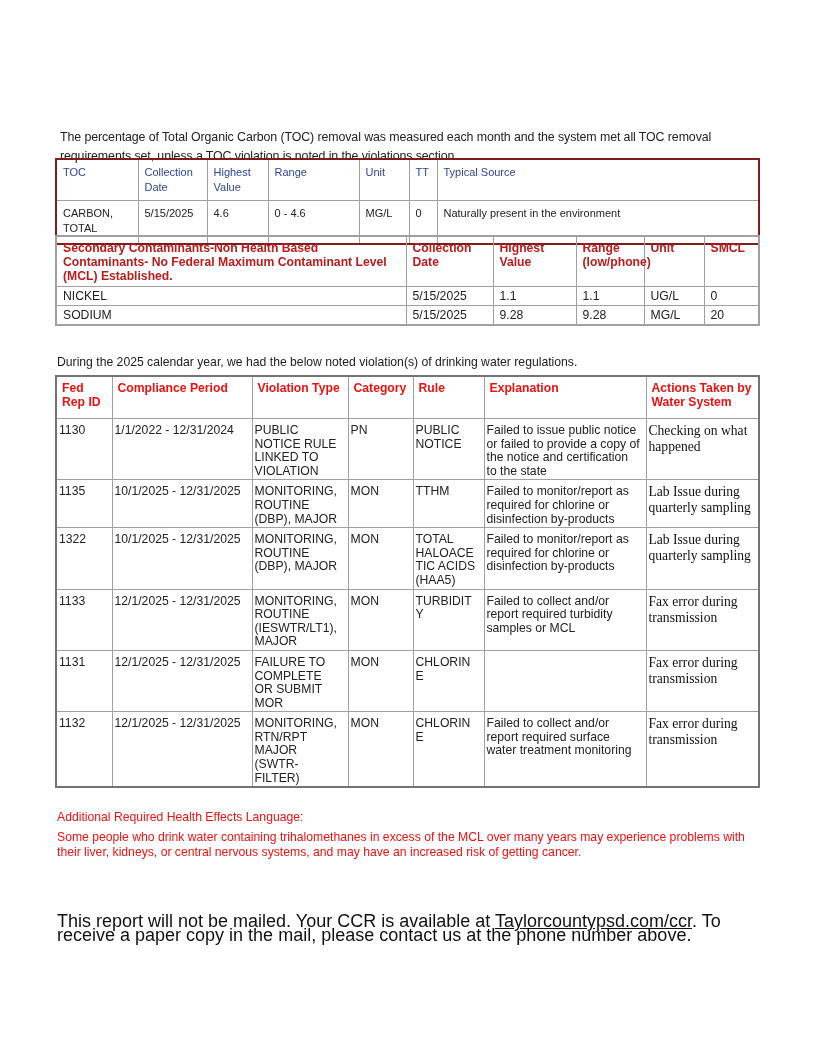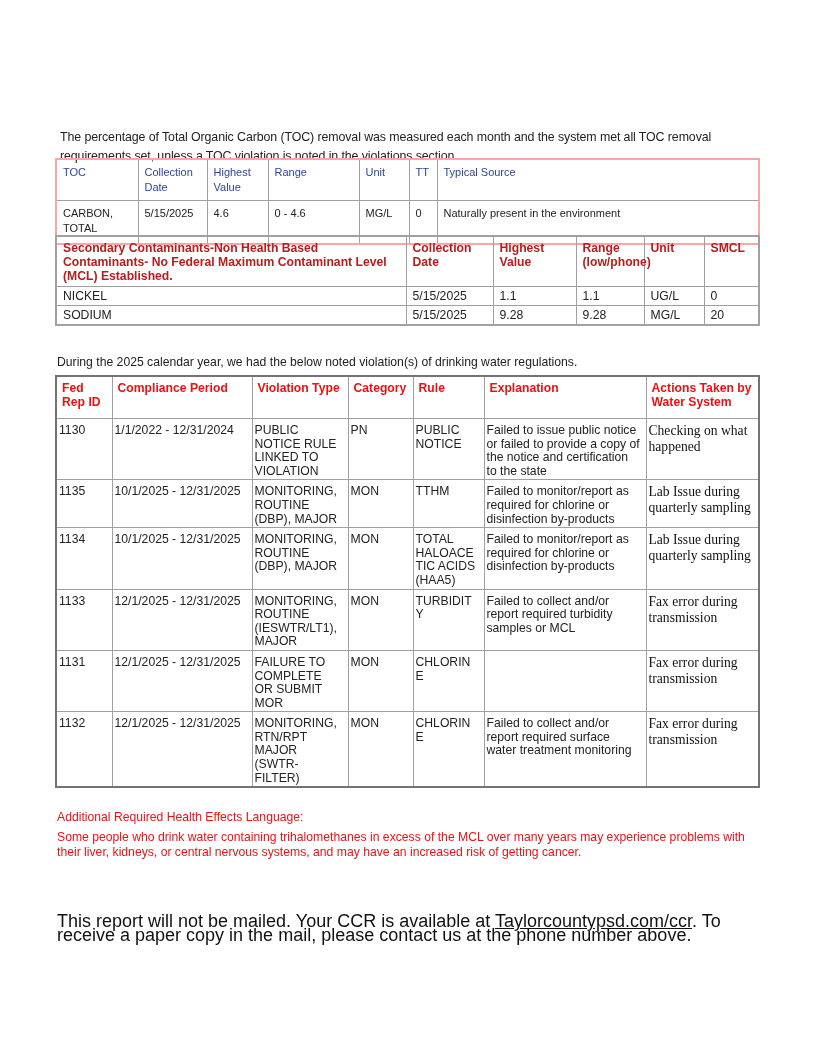--- a/index.html
+++ b/index.html
@@ -2,21 +2,21 @@
 <html><head>
 <meta charset="utf-8">
 <style>
   html, body { margin:0; padding:0; background:#ffffff; }
   body { width:816px; height:1056px; position:relative; overflow:hidden; color:#000; }
   .page { position:absolute; left:0; top:0; width:816px; height:1016px; }
   .intro { position:absolute; left:60px; top:128px; width:700px; font-family:"Liberation Sans", sans-serif; font-size:12.4px; line-height:19px; color:#222; letter-spacing:-0.1px; }
   table { border-collapse:collapse; position:absolute; table-layout:fixed; }
   td, th { border:1px solid #a0a0a0; vertical-align:top; text-align:left; padding:2px 5px; }
   
-  .toc { left:55px; top:158px; width:705px; font-family:"Liberation Sans", sans-serif; font-size:11px; line-height:15px; border:2px solid #fca5a5; }
+  .toc { left:55px; top:158px; width:705px; font-family:"Liberation Sans", sans-serif; font-size:11px; line-height:15px; border:2px solid #7f1d1d; }
   .toc th { color:#2e4599; font-weight:normal; padding:5px 6px 2px 6px; height:33px; }
   .toc td { color:#222; padding:5px 6px 2px 6px; height:35px; }
   
   .sec { left:55px; top:235px; width:705px; font-family:"Liberation Sans", sans-serif; font-size:12.2px; line-height:14px; border:2px solid #a0a0a0; }
   .sec th { color:#b91c1c; font-weight:bold; padding:4px 6px 3px 6px; }
   .sec td { color:#222; padding:2px 6px 1px 6px; height:15px; }
   .sentence { position:absolute; left:57px; top:355px; font-family:"Liberation Sans", sans-serif; font-size:12.2px; color:#222; }
   
   .vio { left:55px; top:375px; width:705px; font-family:"Liberation Sans", sans-serif; font-size:12.2px; line-height:13.6px; border:2px solid #737373; }
   .vio th { color:#ee1111; font-weight:bold; padding:5px 5px 2px 5px; height:34px; }
@@ -137,21 +137,21 @@
     <tr>
       <td>1135</td>
       <td>10/1/2025 - 12/31/2025</td>
       <td>MONITORING, ROUTINE (DBP), MAJOR</td>
       <td>MON</td>
       <td>TTHM</td>
       <td>Failed to monitor/report as required for chlorine or disinfection by-products</td>
       <td class="action">Lab Issue during quarterly sampling</td>
     </tr>
     <tr>
-      <td>1134</td>
+      <td>1322</td>
       <td>10/1/2025 - 12/31/2025</td>
       <td>MONITORING, ROUTINE (DBP), MAJOR</td>
       <td>MON</td>
       <td>TOTAL HALOACE TIC ACIDS (HAA5)</td>
       <td>Failed to monitor/report as required for chlorine or disinfection by-products</td>
       <td class="action">Lab Issue during quarterly sampling</td>
     </tr>
     <tr>
       <td>1133</td>
       <td>12/1/2025 - 12/31/2025</td>

